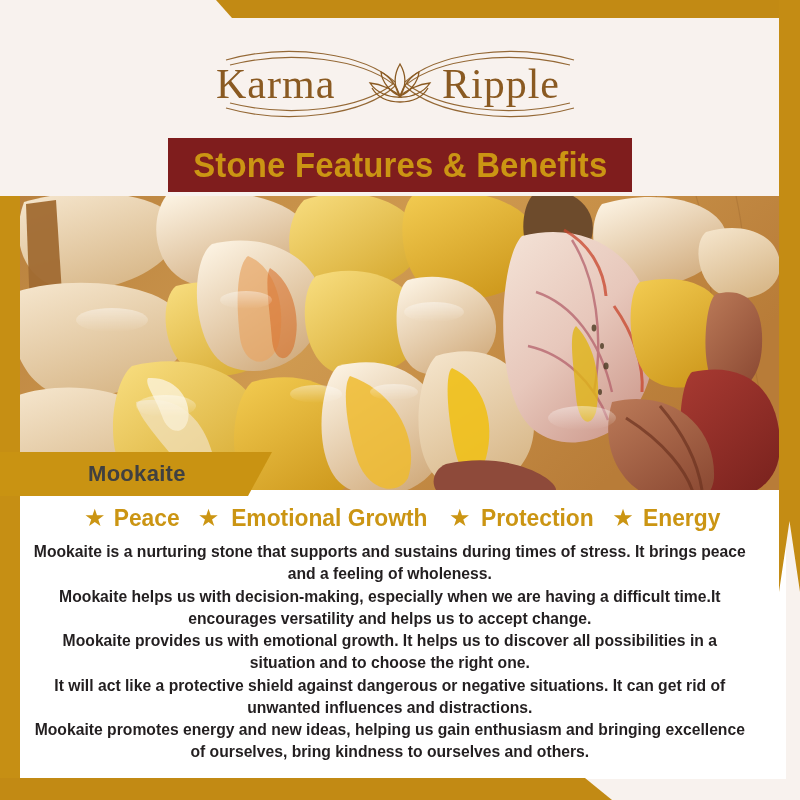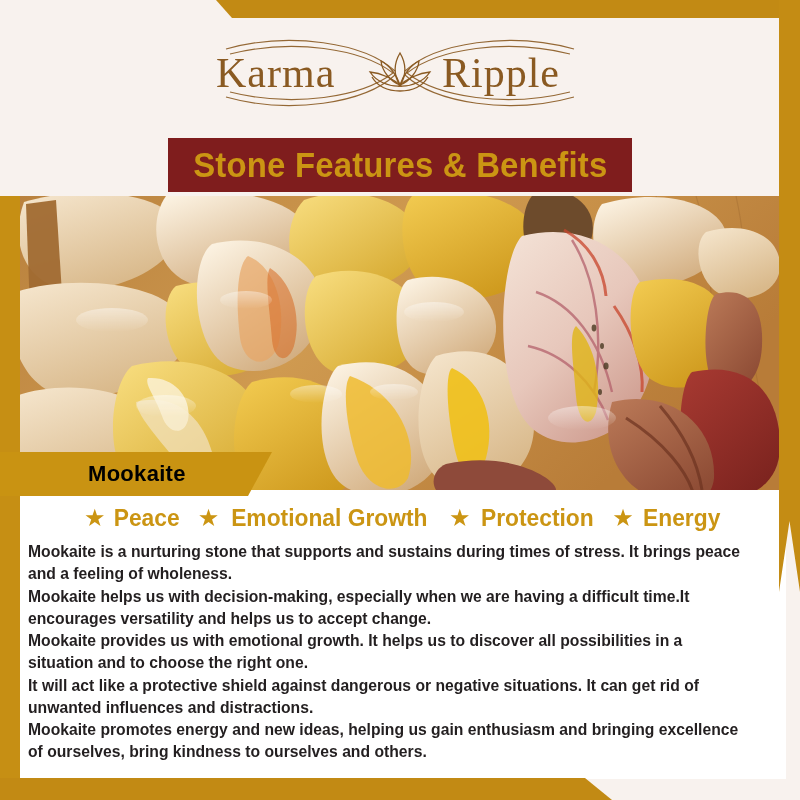--- a/index.html
+++ b/index.html
@@ -42,21 +42,21 @@
     left: 0; bottom: 0; width: 612px; height: 22px;
     background: #c28a14;
     clip-path: polygon(0 0, 585px 0, 100% 100%, 0 100%);
     z-index: 6;
   }
 
   
   .logo-wrap {
     position: absolute;
     left: 0; top: 16px; width: 800px; height: 118px;
-    display: flex; align-items: center; justify-content: center;
+    display: flex; align-items: flex-end; justify-content: center;
     z-index: 4;
   }
   .logo-svg { display: block; }
   .logo-text {
     font-family: "Liberation Serif", serif;
     font-size: 42px;
     fill: #8a5a22;
     letter-spacing: 1px;
   }
 
@@ -94,21 +94,21 @@
   .stone-label {
     position: absolute;
     left: 0; top: 452px;
     width: 272px; height: 44px;
     background: #c99312;
     clip-path: polygon(0 0, 100% 0, 248px 100%, 0 100%);
     display: flex; align-items: center;
     z-index: 8;
   }
   .stone-label span {
-    color: #000000;
+    color: #404040;
     font-size: 22px;
     font-weight: bold;
     padding-left: 88px;
     letter-spacing: 0.3px;
   }
 
   
   .content {
     position: absolute;
     left: 20px; top: 490px;
@@ -132,20 +132,21 @@
   .star { color: #cb9513; font-size: 24px; line-height: 1; }
   .feature-label {
     font-family: "Liberation Sans Narrow", "Liberation Sans", sans-serif;
     font-size: 24px;
     font-weight: bold;
     color: #cb9513;
     transform: scaleX(0.95);
   }
   .body-text {
     padding: 4px 12px 0 8px;
+    text-align: center;
   }
   .body-text p {
     font-family: "Liberation Sans Narrow", "Liberation Sans", sans-serif;
     font-size: 16.2px;
     font-weight: bold;
     color: #231f20;
     line-height: 1.36;
     transform: scaleX(0.97);
     transform-origin: left center;
     margin-bottom: 0.5px;

